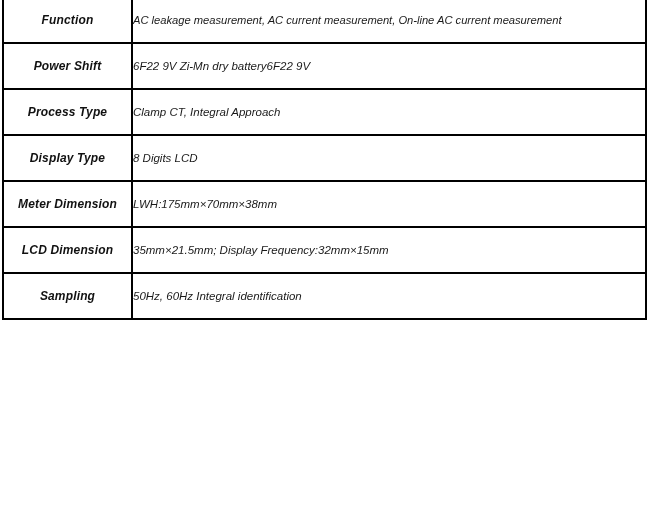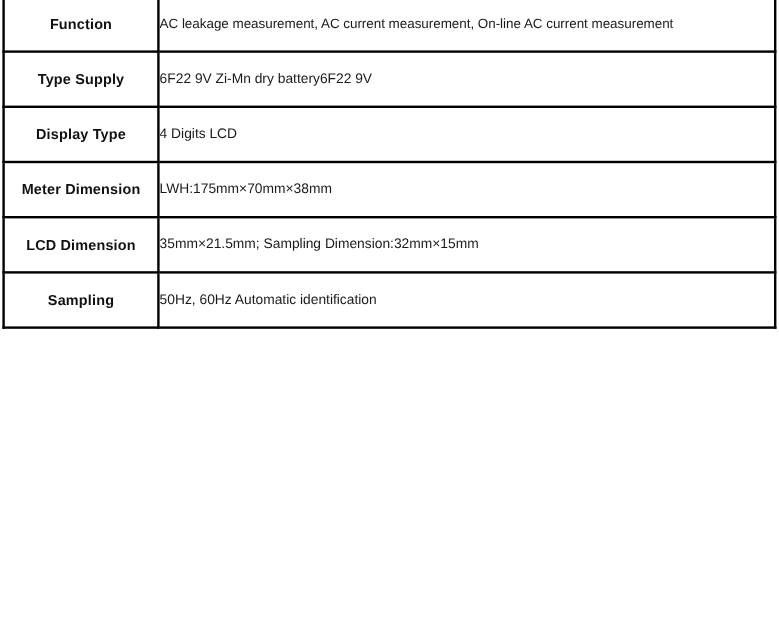--- a/index.html
+++ b/index.html
@@ -14,20 +14,21 @@
     font-family: "Liberation Sans", sans-serif;
     color: #000000;
   }
 
   
   #spec-viewport {
     position: relative;
     width: 649px;
     height: 526px;
     overflow: hidden;
+    font-style: italic;
   }
 
   #spec-table-shift {
     position: absolute;
     left: 2px;
     top: -4px;
     width: 643px;
   }
 
   table.spec-table {
@@ -80,35 +81,39 @@
       <colgroup>
         <col class="col-label">
         <col class="col-value">
       </colgroup>
       <tbody>
         <tr class="row-0">
           <td class="spec-label">Function</td>
           <td class="spec-value">AC leakage measurement, AC current measurement, On-line AC current measurement</td>
         </tr>
         <tr class="row-1">
-          <td class="spec-label">Type Supply</td>
+          <td class="spec-label">Power Shift</td>
           <td class="spec-value">6F22 9V  Zi-Mn dry battery6F22 9V</td>
+        </tr>
+        <tr class="row-2">
+          <td class="spec-label">Process Type</td>
+          <td class="spec-value">Clamp CT, Integral Approach</td>
         </tr>
         <tr class="row-3">
           <td class="spec-label">Display Type</td>
-          <td class="spec-value">4 Digits LCD</td>
+          <td class="spec-value">8 Digits LCD</td>
         </tr>
         <tr class="row-5">
           <td class="spec-label">Meter Dimension</td>
           <td class="spec-value">LWH:175mm×70mm×38mm</td>
         </tr>
         <tr class="row-6">
           <td class="spec-label">LCD Dimension</td>
-          <td class="spec-value">35mm×21.5mm; Sampling Dimension:32mm×15mm</td>
+          <td class="spec-value">35mm×21.5mm; Display Frequency:32mm×15mm</td>
         </tr>
         <tr class="row-8">
           <td class="spec-label">Sampling</td>
-          <td class="spec-value">50Hz, 60Hz Automatic identification</td>
+          <td class="spec-value">50Hz, 60Hz Integral identification</td>
         </tr>
       </tbody>
     </table>
   </div>
 </div>
 
 </body></html>

